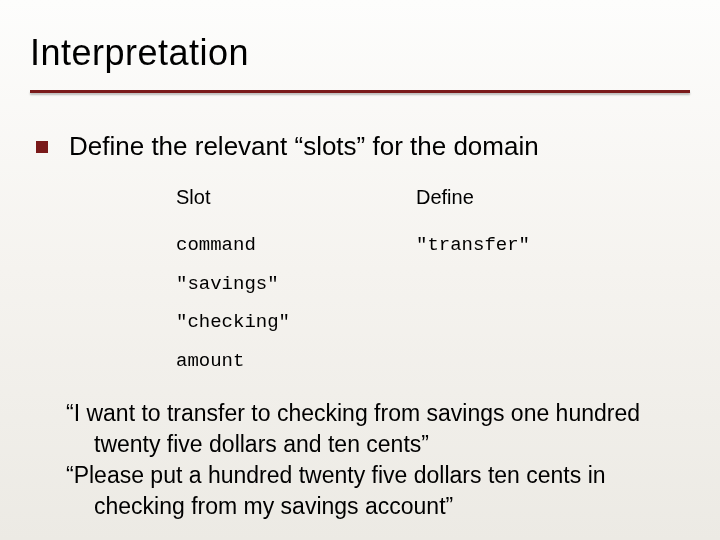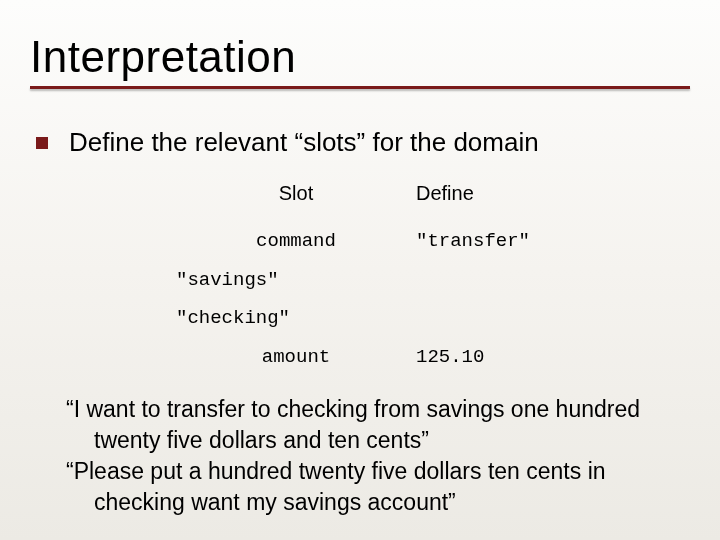--- a/index.html
+++ b/index.html
@@ -13,24 +13,24 @@
     overflow: hidden;
   }
   .slide {
     box-sizing: border-box;
     width: 720px;
     height: 540px;
     padding: 20px 30px 30px 30px;
     position: relative;
   }
   .title {
-    font-size: 44px;
+    font-size: 36px;
     font-weight: normal;
     margin: 12px 0 0 0;
-    padding-bottom: 8px;
+    padding-bottom: 20px;
     letter-spacing: 0.5px;
   }
   .rule {
     height: 0;
     border-top: 3px solid #7a1a1a;
     box-shadow: 0 2px 2px rgba(0,0,0,0.25);
     margin-top: -4px;
   }
   .body {
     margin-top: 38px;
@@ -54,21 +54,21 @@
     font-size: 19px;
   }
   .table-header {
     display: flex;
   }
   .th {
     font-family: Arial, Helvetica, sans-serif;
     font-size: 20px;
     margin-bottom: 10px;
   }
-  .col-slot { width: 240px; text-align: center; }
+  .col-slot { width: 240px; }
   .col-val  { width: 200px; }
   .table-row {
     display: flex;
     font-family: "Courier New", Courier, monospace;
     font-size: 19px;
     line-height: 1.3;
     margin-top: 14px;
   }
   .examples {
     font-size: 23px;
@@ -106,23 +106,22 @@
         <div class="col-val">"transfer"</div>
       </div>
       <div class="table-row">
         <div class="col-val">"savings"</div>
       </div>
       <div class="table-row">
         <div class="col-val">"checking"</div>
       </div>
       <div class="table-row">
         <div class="col-slot">amount</div>
-        <div class="col-val">125.10</div>
       </div>
     </div>
 
     <div class="examples">
       <p class="example-line">“I want to transfer to checking from savings one hundred twenty five dollars and ten cents”</p>
-      <p class="example-line">“Please put a hundred twenty five dollars ten cents in checking want my savings account”</p>
+      <p class="example-line">“Please put a hundred twenty five dollars ten cents in checking from my savings account”</p>
     </div>
 
   </div>
 </div>
 
 </body></html>

